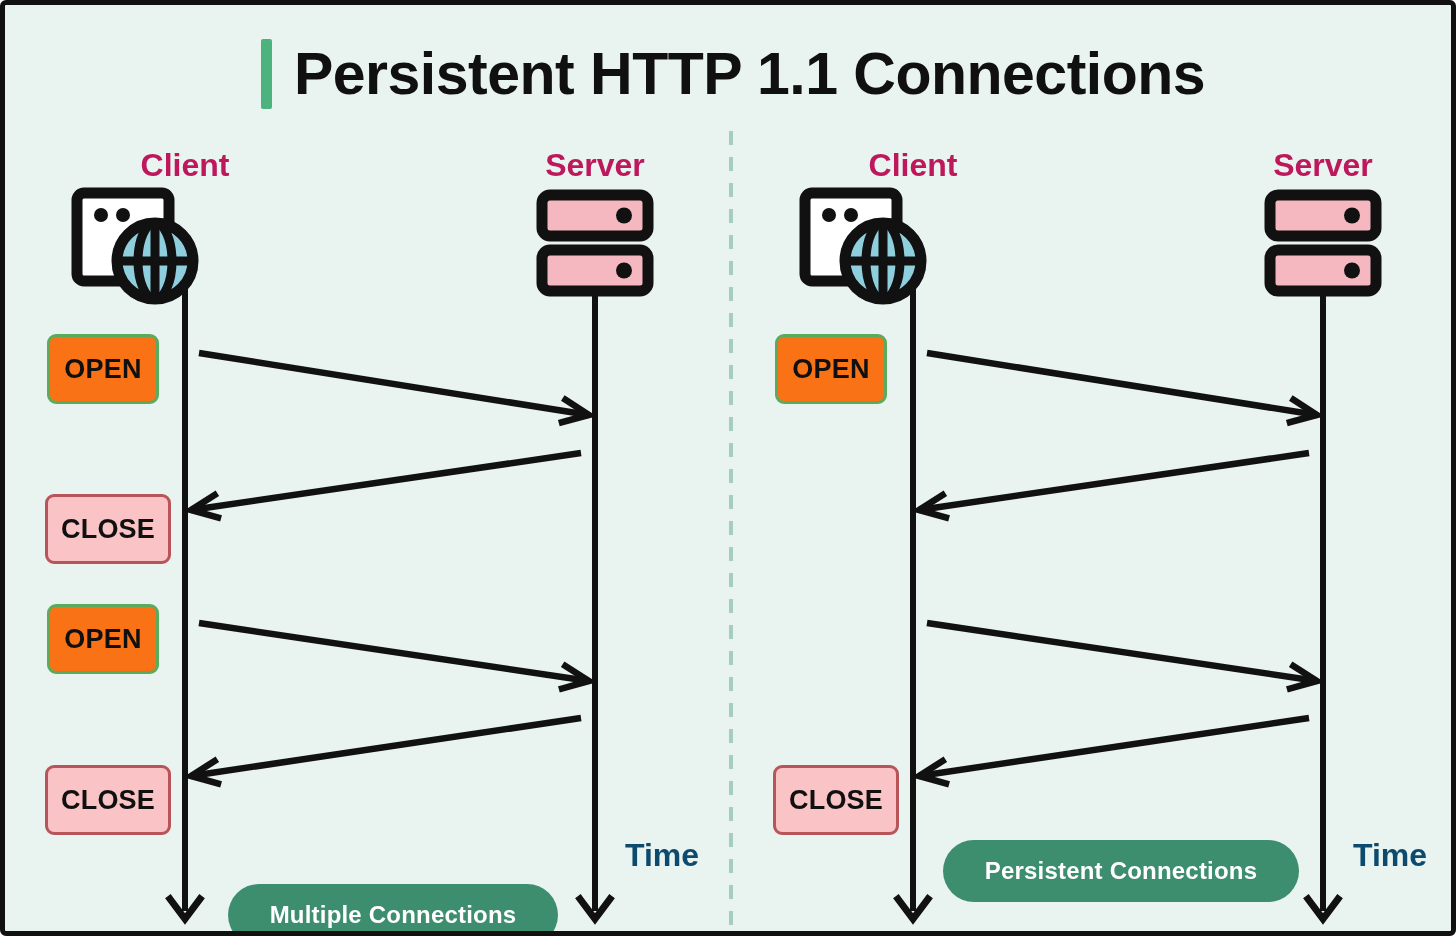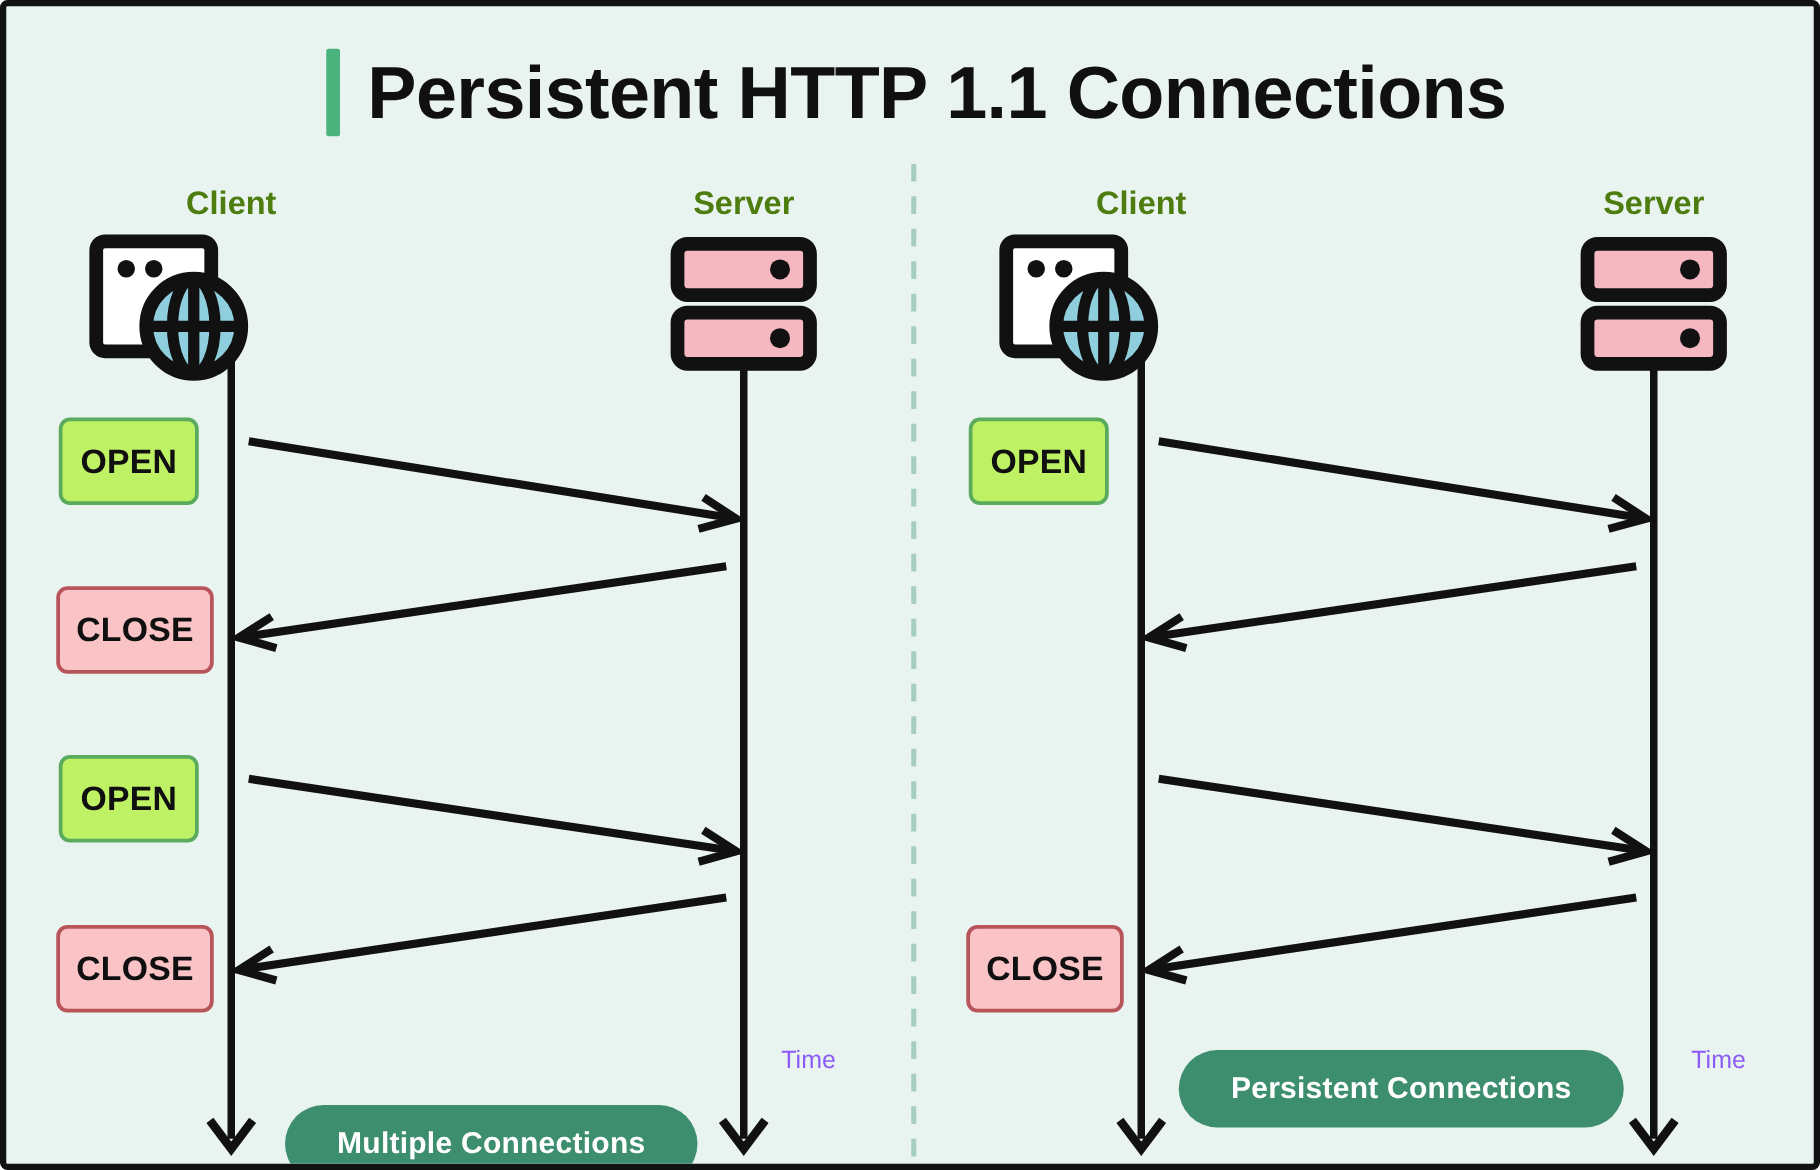--- a/index.html
+++ b/index.html
@@ -66,23 +66,23 @@
     top: 0;
     width: 728px;
     height: 936px;
   }
   #panel-left  { left: 0; }
   #panel-right { left: 728px; }
 
   
   .actor-label {
     position: absolute;
-    font-size: 26px;
-    font-weight: bold;
-    color: #4d7c0f;
+    font-size: 32px;
+    font-weight: bold;
+    color: #be185d;
     text-align: center;
     transform: translateX(-50%);
     white-space: nowrap;
   }
   .actor-icon {
     position: absolute;
     transform: translateX(-50%);
   }
 
   
@@ -113,22 +113,22 @@
     box-sizing: border-box;
     border-radius: 9px;
     border-width: 3px;
     border-style: solid;
     font-size: 27px;
     font-weight: bold;
     color: #101010;
     letter-spacing: 0.2px;
     transform: translateY(-50%);
   }
-  .badge-open  { background: #bef264; border-color: #5aab5e; }
-  .badge-close { background: #fac3c5; border-color: #b8555b; }
+  .badge-open  { background: #f97316; border-color: #5aab5e; }
+  .badge-close { background: #fac3c5; border-color: #b8555b; margin-top: 25px; }
 
   
   .msg-arrow {
     position: absolute;
     overflow: visible;
   }
 
   
   .pill {
     position: absolute;
@@ -143,23 +143,23 @@
     font-weight: bold;
     letter-spacing: 0.2px;
     white-space: nowrap;
     transform: translateX(-50%);
     margin-top: 39px;
   }
 
   
   .time-label {
     position: absolute;
-    font-size: 20px;
-    font-weight: normal;
-    color: #8b5cf6;
+    font-size: 32px;
+    font-weight: bold;
+    color: #0c4a6e;
     white-space: nowrap;
   }
 </style>
 </head>
 <body>
 
 <div id="canvas">
 
   <div id="title-row">
     <div id="title-accent"></div>

